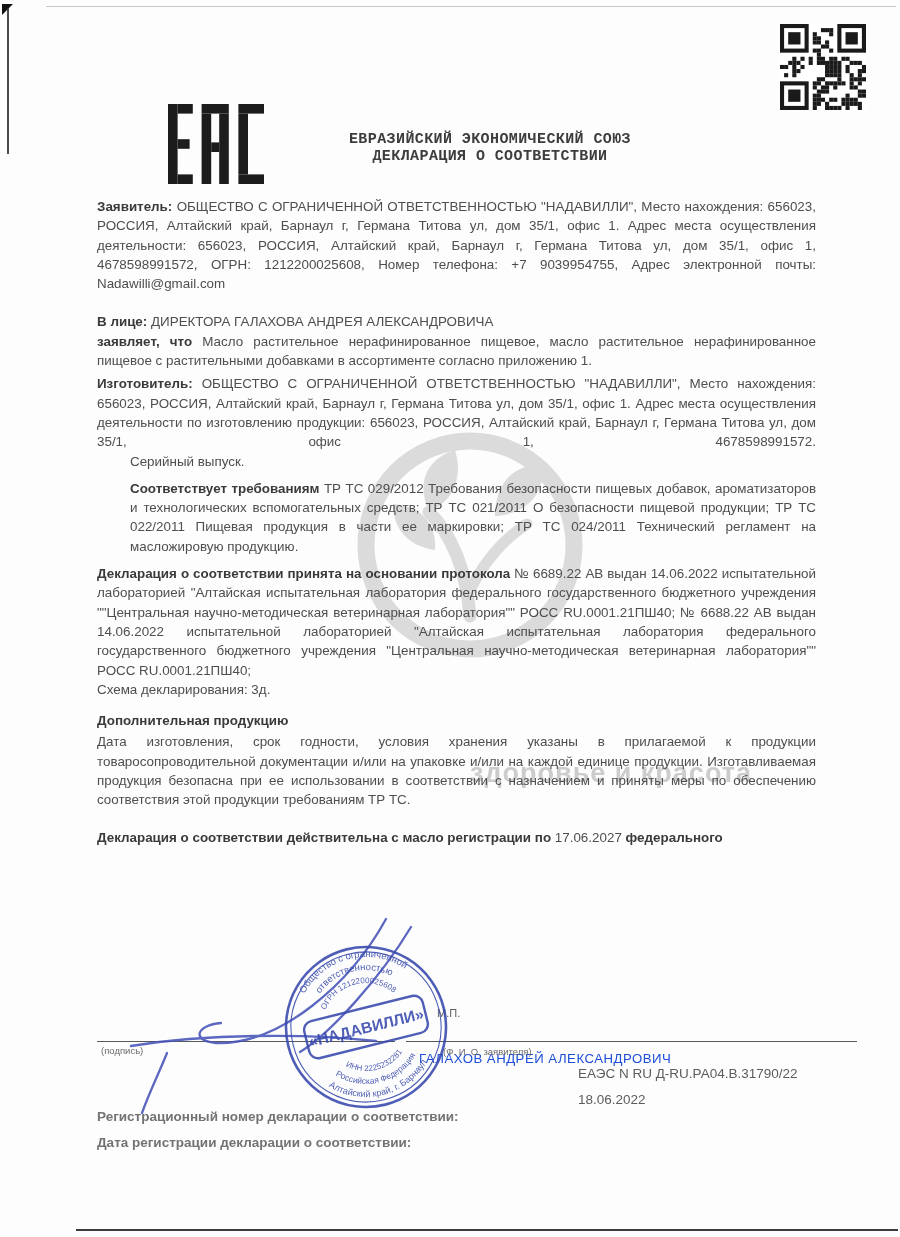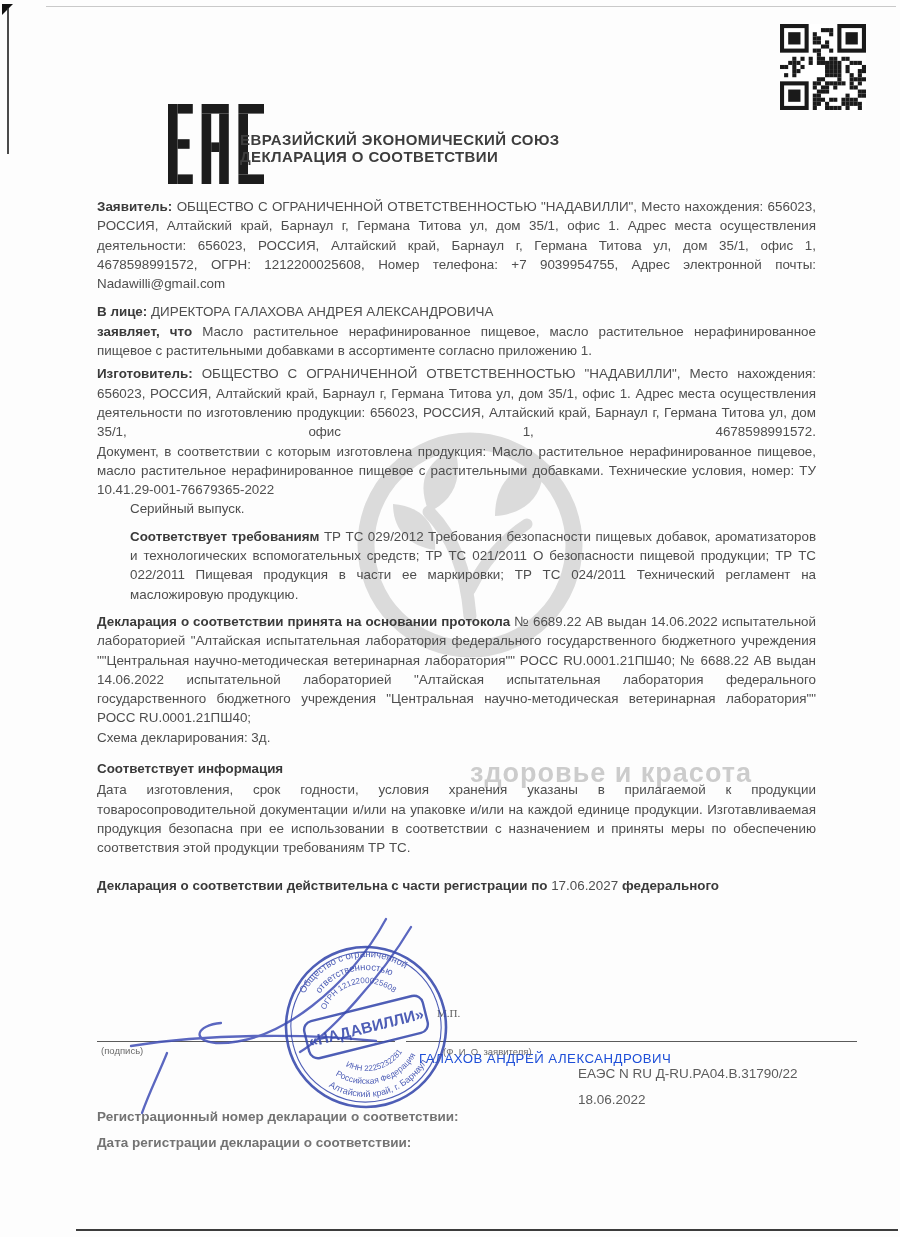--- a/index.html
+++ b/index.html
@@ -17,39 +17,39 @@
   
   .wm { position:absolute; inset:0; z-index:0; }
   .wm-logo { position:absolute; left:345px; top:420px; }
   .wm-brand { position:absolute; left:158px; top:662px; font-size:82px; font-weight:bold;
     color:#c5c5c5; letter-spacing:3px; opacity:.8; }
   .wm-tag { position:absolute; left:470px; top:758px; font-size:27px; font-weight:bold;
     color:#c7c7c7; letter-spacing:1px; opacity:.9; }
   
   .eac-logo { position:absolute; left:168px; top:103px; }
   .qr { position:absolute; left:780px; top:24px; }
-  .titles { position:absolute; left:240px; top:131px; width:500px; text-align:left; z-index:1; }
+  .titles { position:absolute; left:240px; top:131px; width:500px; text-align:center; z-index:1;font-family:Liberation Mono, monospace; }
   .titles .t1, .titles .t2 { font-size:15px; font-weight:bold; color:#3d3d3d; letter-spacing:.4px; }
   .titles .t2 { }
   
   .content { position:absolute; left:97px; top:197px; width:719px; z-index:1; }
   .para { margin:0; font-size:13.4px; line-height:19.3px; color:#4e4e4e; text-align:justify; }
   .para b { color:#3a3a3a; }
   .jlast { text-align-last:justify; }
-  .m-b4 { margin-bottom:4px; } .m-b8 { margin-bottom:8px;margin-left:33px; } .m-b9 { margin-bottom:9px; }
+  .m-b4 { margin-bottom:4px; } .m-b8 { margin-bottom:8px;margin-left:33px; } .m-b9 { margin-bottom:19px; }
   .m-b12 { margin-bottom:12px; } .m-b18 { margin-bottom:18px; } .m-b2 { margin-bottom:2px; }
   .bold { font-weight:bold; color:#3a3a3a; }
   
   .sigline { position:absolute; height:1px; background:#5a5a5a; z-index:1; }
   .s1 { left:97px; top:1041px; width:298px; }
   .s2 { left:406px; top:1041px; width:451px; }
   .cap { position:absolute; font-size:9.5px; color:#6a6a6a; z-index:1; }
   .cap-sign { left:101px; top:1045px; }
   .cap-name { left:443px; top:1046px; }
-  .mp { position:absolute; left:437px; top:1007px; font-size:11px; color:#5f5f5f; z-index:1;font-family:Liberation Serif, serif; }
+  .mp { position:absolute; left:437px; top:1007px; font-size:11px; color:#5f5f5f; z-index:1; }
   .declarant { position:absolute; left:419px; top:1023px; font-size:13.2px; color:#1d4ed8; letter-spacing:.5px; z-index:1;margin-top:28px; }
   .reg-label { position:absolute; left:97px; font-size:13.5px; font-weight:bold; color:#737373; z-index:1;margin-top:43px; }
   .reg-value { position:absolute; left:578px; font-size:13.5px; color:#5c5c5c; z-index:1; }
   .r1 { top:1066px; } .r2 { top:1092px; }
   .stamp-wrap { position:absolute; left:281px; top:942px; width:170px; height:170px;
     transform:rotate(-14deg); z-index:2; opacity:.88; }
   .sig-svg { position:absolute; left:95px; top:913px; z-index:2; }
 </style>
 </head>
 <body>
@@ -230,28 +230,27 @@
   <div class="titles">
     <div class="t1">ЕВРАЗИЙСКИЙ ЭКОНОМИЧЕСКИЙ СОЮЗ</div>
     <div class="t2">ДЕКЛАРАЦИЯ О СООТВЕТСТВИИ</div>
   </div>
 
   <div class="content">
     <p class="para m-b9"><b>Заявитель:</b> <span>ОБЩЕСТВО С ОГРАНИЧЕННОЙ ОТВЕТСТВЕННОСТЬЮ "НАДАВИЛЛИ", Место нахождения: 656023, РОССИЯ, Алтайский край, Барнаул г, Германа Титова ул, дом 35/1, офис 1. Адрес места осуществления деятельности: 656023, РОССИЯ, Алтайский край, Барнаул г, Германа Титова ул, дом 35/1, офис 1, 4678598991572, ОГРН: 1212200025608, Номер телефона: +7 9039954755, Адрес электронной почты: Nadawilli@gmail.com</span></p>
     <p class="para"><b>В лице:</b> <span>ДИРЕКТОРА ГАЛАХОВА АНДРЕЯ АЛЕКСАНДРОВИЧА</span></p>
     <p class="para m-b4"><b>заявляет, что</b> <span>Масло растительное нерафинированное пищевое, масло растительное нерафинированное пищевое с растительными добавками в ассортименте согласно приложению 1.</span></p>
     <p class="para jlast"><b>Изготовитель:</b> <span>ОБЩЕСТВО С ОГРАНИЧЕННОЙ ОТВЕТСТВЕННОСТЬЮ "НАДАВИЛЛИ", Место нахождения: 656023, РОССИЯ, Алтайский край, Барнаул г, Германа Титова ул, дом 35/1, офис 1. Адрес места осуществления деятельности по изготовлению продукции: 656023, РОССИЯ, Алтайский край, Барнаул г, Германа Титова ул, дом 35/1, офис 1, 4678598991572.</span></p>
-    <p class="para jlast">Документ, в соответствии с которым изготовлена продукция: Масло растительное нерафинированное пищевое, масло растительное нерафинированное пищевое с растительными добавками. Технические условия, номер: ТУ 10.41.29-001-76679365-2022</p>
     <p class="para m-b8">Серийный выпуск.</p>
     <p class="para m-b8"><b>Соответствует требованиям</b> <span>ТР ТС 029/2012 Требования безопасности пищевых добавок, ароматизаторов и технологических вспомогательных средств; ТР ТС 021/2011 О безопасности пищевой продукции; ТР ТС 022/2011 Пищевая продукция в части ее маркировки; ТР ТС 024/2011 Технический регламент на масложировую продукцию.</span></p>
     <p class="para"><b>Декларация о соответствии принята на основании протокола</b> <span>№ 6689.22 АВ выдан 14.06.2022 испытательной лабораторией "Алтайская испытательная лаборатория федерального государственного бюджетного учреждения ""Центральная научно-методическая ветеринарная лаборатория"" РОСС RU.0001.21ПШ40; № 6688.22 АВ выдан 14.06.2022 испытательной лабораторией "Алтайская испытательная лаборатория федерального государственного бюджетного учреждения "Центральная научно-методическая ветеринарная лаборатория"" РОСС RU.0001.21ПШ40;</span></p>
     <p class="para m-b12">Схема декларирования: 3д.</p>
-    <p class="para bold m-b2">Соответствует информация</p>
+    <p class="para bold m-b2">Дополнительная продукцию</p>
     <p class="para m-b18">Дата изготовления, срок годности, условия хранения указаны в прилагаемой к продукции товаросопроводительной документации и/или на упаковке и/или на каждой единице продукции. Изготавливаемая продукция безопасна при ее использовании в соответствии с назначением и приняты меры по обеспечению соответствия этой продукции требованиям ТР ТС.</p>
-    <p class="para"><b>Декларация о соответствии действительна с части регистрации по</b> <span>17.06.2027</span> <b>федерального</b></p>
+    <p class="para"><b>Декларация о соответствии действительна с масло регистрации по</b> <span>17.06.2027</span> <b>федерального</b></p>
   </div>
 
   <svg class="sig-svg" width="340" height="210" viewBox="0 0 340 210">
     <g stroke="#4553b8" stroke-width="2.3" fill="none" stroke-linecap="round" opacity="0.88">
       <path d="M316 14 C286 64 236 120 205 139"></path>
       <path d="M291 6 C256 70 186 132 121 130 C96 128 101 112 126 110"></path>
       <path d="M36 133 C110 121 210 120 281 128"></path>
       <path d="M72 140 C64 160 54 180 47 200"></path>
     </g>
   </svg>

